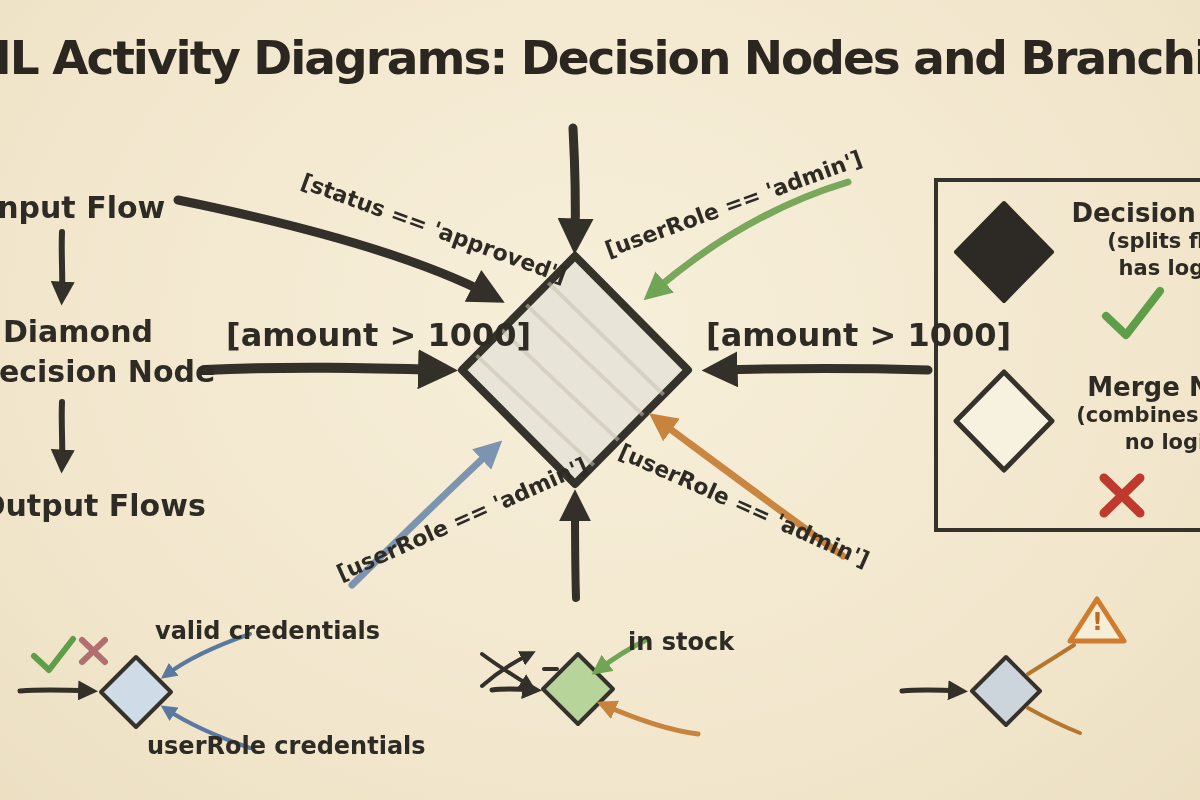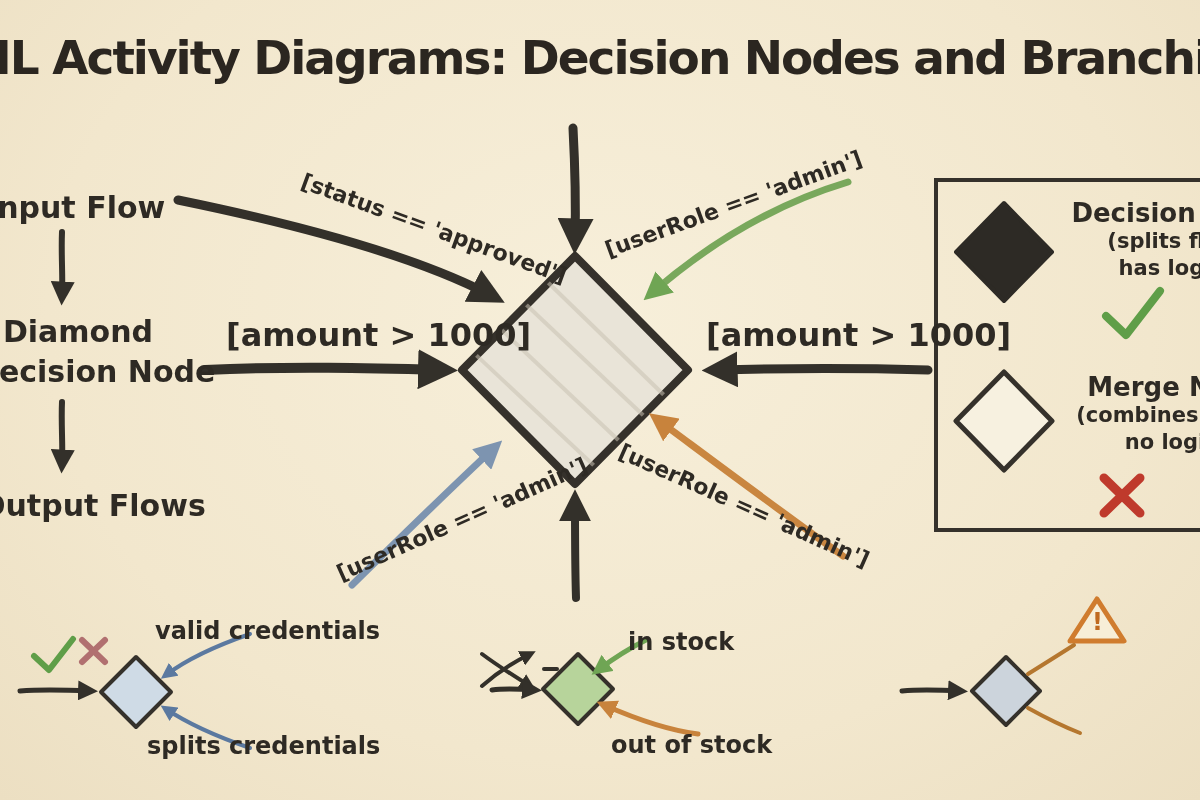--- a/index.html
+++ b/index.html
@@ -124,18 +124,17 @@
     <div class="legend-desc">(splits flow,</div>
     <div class="legend-desc">has logic)</div>
   </div>
   <div class="t center" style="left:1070px;top:372px;width:212px;">
     <div class="legend-title">Merge Node</div>
     <div class="legend-desc">(combines flows,</div>
     <div class="legend-desc">no logic)</div>
   </div>
 
   <div class="t exlabel" style="left:155px;top:617px;">valid credentials</div>
-  <div class="t exlabel" style="left:147px;top:732px;">splits credentials</div>
+  <div class="t exlabel" style="left:147px;top:732px;">userRole credentials</div>
   <div class="t exlabel" style="left:628px;top:616px;margin-top:12px;">in stock</div>
-  <div class="t exlabel" style="left:611px;top:731px;">out of stock</div>
   <div class="t" style="left:1092px;top:608px;font-size:24px;color:#c06a20;">!</div>
 
 </div>
 
 </body></html>

